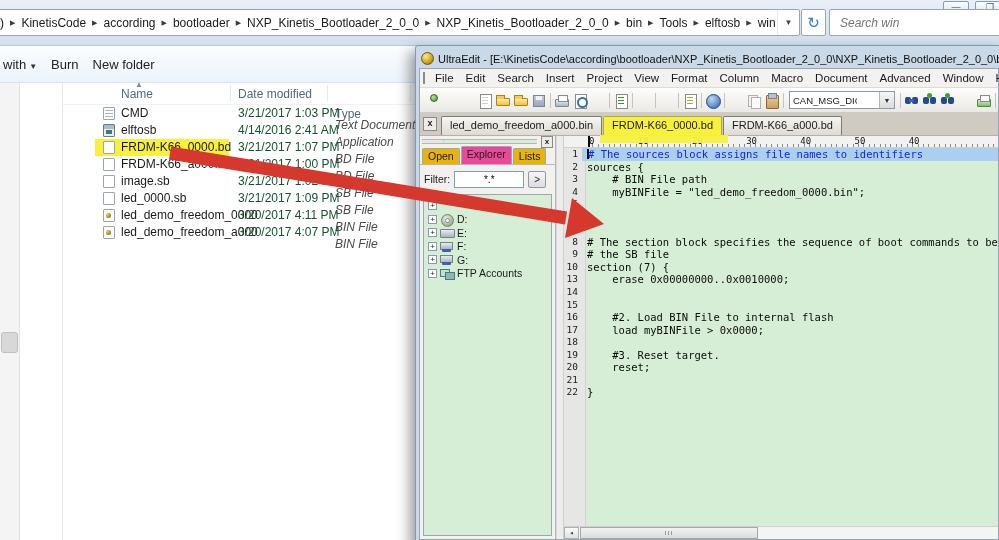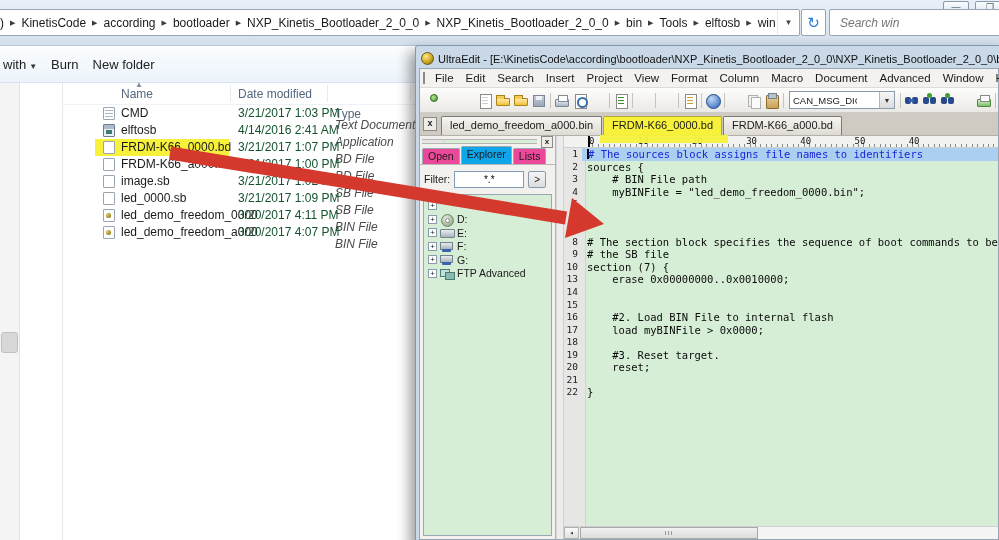--- a/index.html
+++ b/index.html
@@ -138,22 +138,22 @@
     background:var(--annotation_yellow);opacity:.95;}
 
   .ue-body{flex:1;display:flex;background:#e4e4e4;overflow:hidden;}
   .dock{width:136px;display:flex;flex-direction:column;background:#f2f1ed;border-right:1px solid #b5b5b5;}
   .dock-grip{height:10px;display:flex;align-items:center;padding:1px 2px 0 2px;}
   .dock-grip .lines{flex:1;height:5px;border-top:1px solid #b5b5b5;border-bottom:1px solid #b5b5b5;margin-right:4px;}
   .dock-x{width:12px;height:12px;border:1px solid #8a8a8a;background:#efece7;font-size:8px;line-height:10px;
     text-align:center;font-weight:bold;}
   .dock-tabs{height:19px;display:flex;align-items:flex-end;padding:1px 2px 0 2px;border-bottom:1px solid #b8b8b8;}
   .dtab{height:16px;padding:1px 5px 0 5px;font-size:10.5px;border:1px solid #9aa8b4;border-bottom:none;
-    border-radius:2px 2px 0 0;background:#ec4899;margin-right:1px;white-space:nowrap;}
-  .dtab.active{background:#0ea5e9;height:18px;}
+    border-radius:2px 2px 0 0;background:#eab308;margin-right:1px;white-space:nowrap;}
+  .dtab.active{background:#ec4899;height:18px;}
   .dock-filter{height:26px;display:flex;align-items:center;gap:4px;padding:0 4px;font-size:10.5px;}
   .dock-filter input{width:70px;height:17px;border:1px solid #7f9db9;font-size:10px;text-align:center;
     font-family:"Liberation Sans",sans-serif;outline:none;}
   .filter-go{width:18px;height:17px;border:1px solid #8a9aac;background:linear-gradient(#f6f6f6,#dcdcdc);
     font-size:10px;line-height:15px;text-align:center;color:#222;border-radius:2px;}
   .dock-tree{flex:1;margin:2px 3px 3px 3px;border:1px solid #9aa8b4;background:var(--editor_bg);
     padding:4px 0 0 4px;overflow:hidden;}
   .tree-item{height:13.5px;display:flex;align-items:center;gap:3px;font-size:10.5px;white-space:nowrap;}
   .plus{width:9px;height:9px;background:#fff;border:1px solid #8a9aac;font-size:8px;line-height:7px;
     text-align:center;color:#222;flex:0 0 9px;}
@@ -478,21 +478,21 @@
 
               <div class="tree-item">
                 <span class="plus">+</span>
                 <span class="dri" data-ic="network-drive"></span>
                 <span>G:</span>
               </div>
 
               <div class="tree-item">
                 <span class="plus">+</span>
                 <span class="dri" data-ic="ftp"></span>
-                <span>FTP Advanced</span>
+                <span>FTP Accounts</span>
               </div>
             </div>
         </div>
 
         <div class="splitter"></div>
 
         <div class="editor">
           <div class="ruler">
             <div class="ruler-inner">
               <span class="caret-mark"></span>

